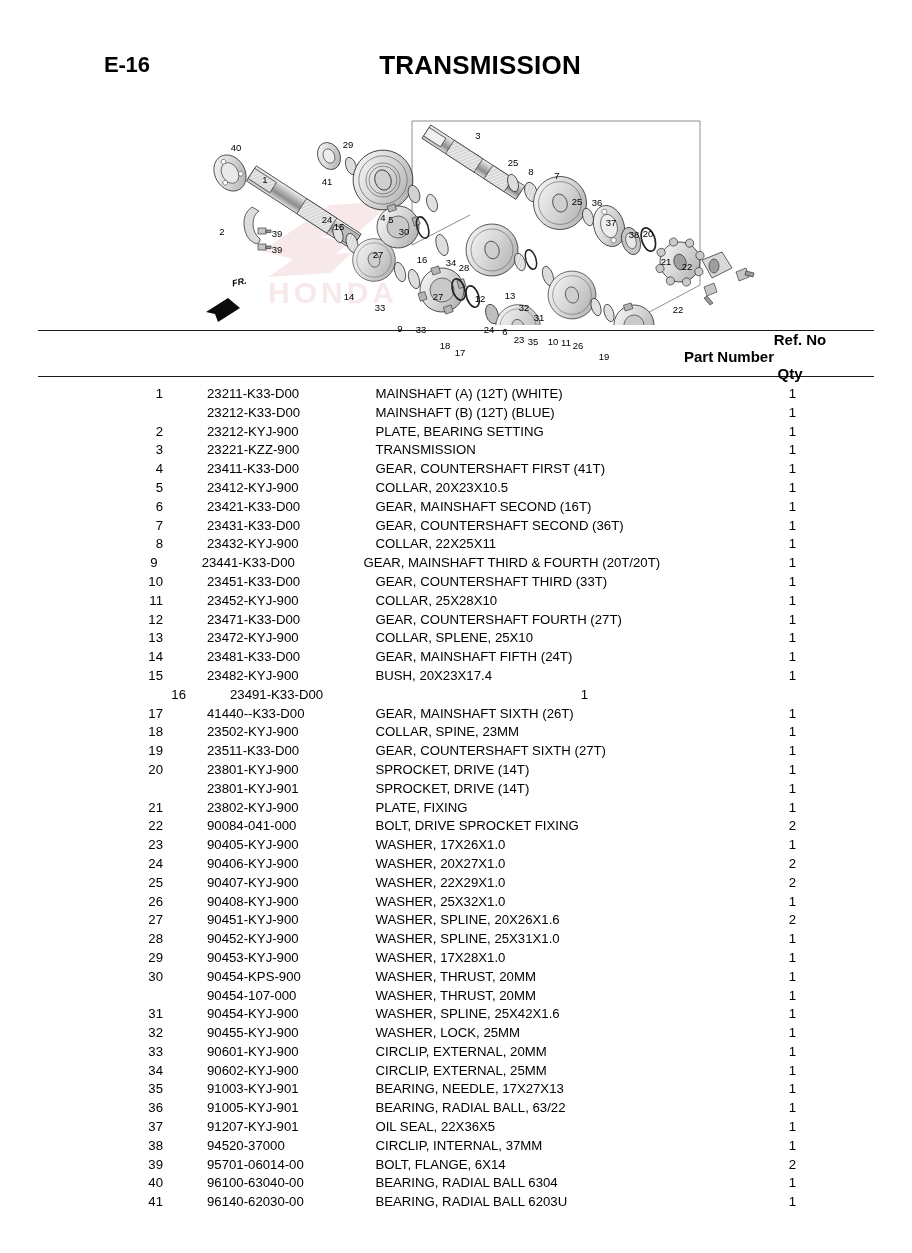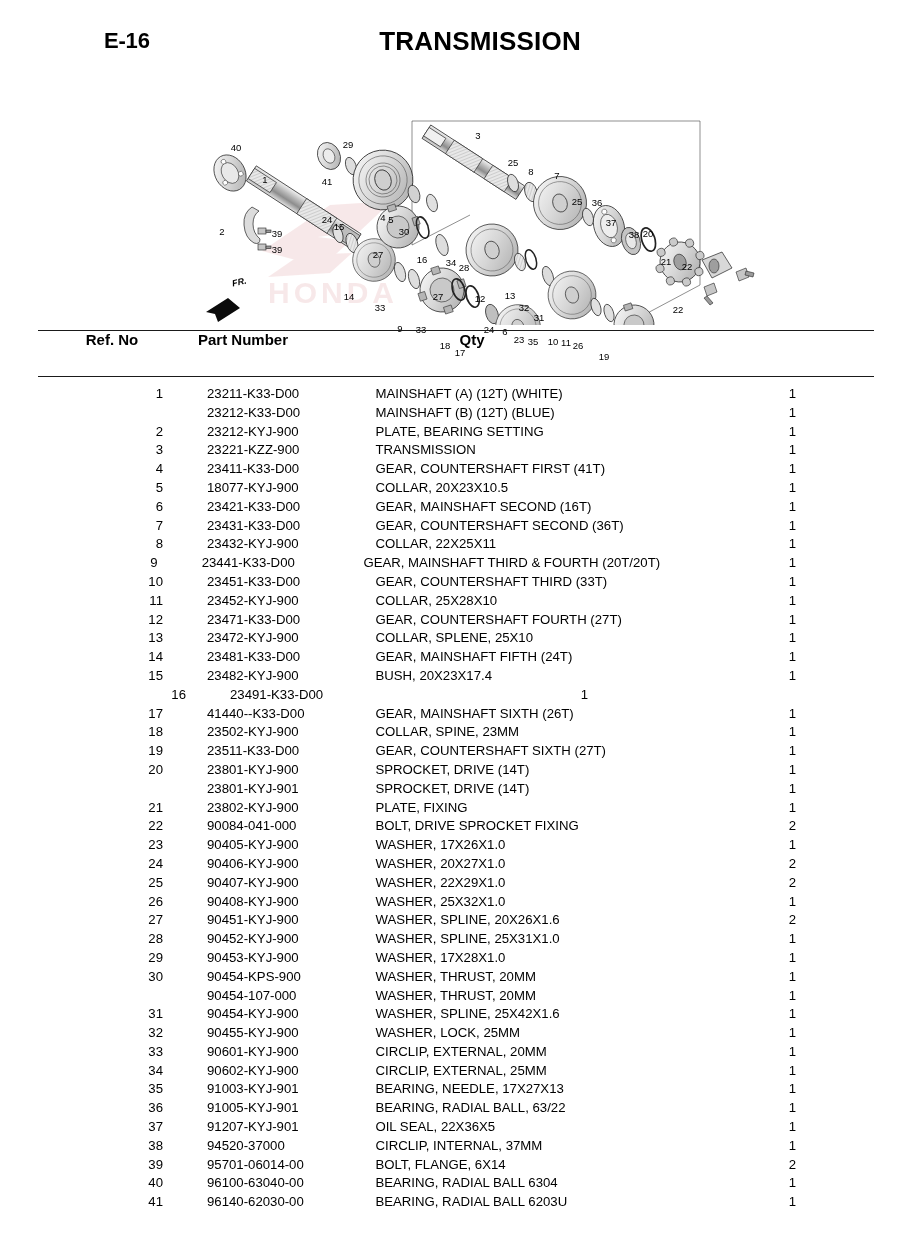--- a/index.html
+++ b/index.html
@@ -13,20 +13,21 @@
     font-family: "Liberation Sans", sans-serif;
     color: #000000;
     position: relative;
     overflow: hidden;
   }
 
   
   .page-header {
     position: relative;
     height: 52px;
+    margin-top: 24px;
   }
   .section-code {
     position: absolute;
     left: 104px;
     top: 28px;
     font-size: 22px;
     font-weight: bold;
     letter-spacing: -0.2px;
   }
   .page-title {
@@ -91,21 +92,22 @@
   .rule {
     height: 0;
     border-top: 1.6px solid #1a1a1a;
     width: 836px;
   }
   .rule.thin { border-top-width: 1.2px; }
 
   .thead {
     display: flex;
     height: 45px;
-    align-items: flex-start;
+    align-items: flex-end;
+    flex-direction: column;
   }
   .thead > div {
     font-size: 15px;
     font-weight: bold;
   }
 
   .col-ref   { width: 148px; text-align: center; }
   .col-part  { width: 190px; text-align: left; padding-left: 12px;}
   .col-desc  { width: 330px; text-align: left; padding-left: 8px; }
   .col-qty   { width: 168px; text-align: center; }
@@ -435,21 +437,21 @@
         <div class="col-qty">1</div>
       </div>
       <div class="trow">
         <div class="col-ref">4</div>
         <div class="col-part">23411-K33-D00</div>
         <div class="col-desc">GEAR, COUNTERSHAFT FIRST (41T)</div>
         <div class="col-qty">1</div>
       </div>
       <div class="trow">
         <div class="col-ref">5</div>
-        <div class="col-part">18077-KYJ-900</div>
+        <div class="col-part">23412-KYJ-900</div>
         <div class="col-desc">COLLAR, 20X23X10.5</div>
         <div class="col-qty">1</div>
       </div>
       <div class="trow">
         <div class="col-ref">6</div>
         <div class="col-part">23421-K33-D00</div>
         <div class="col-desc">GEAR, MAINSHAFT SECOND (16T)</div>
         <div class="col-qty">1</div>
       </div>
       <div class="trow">

